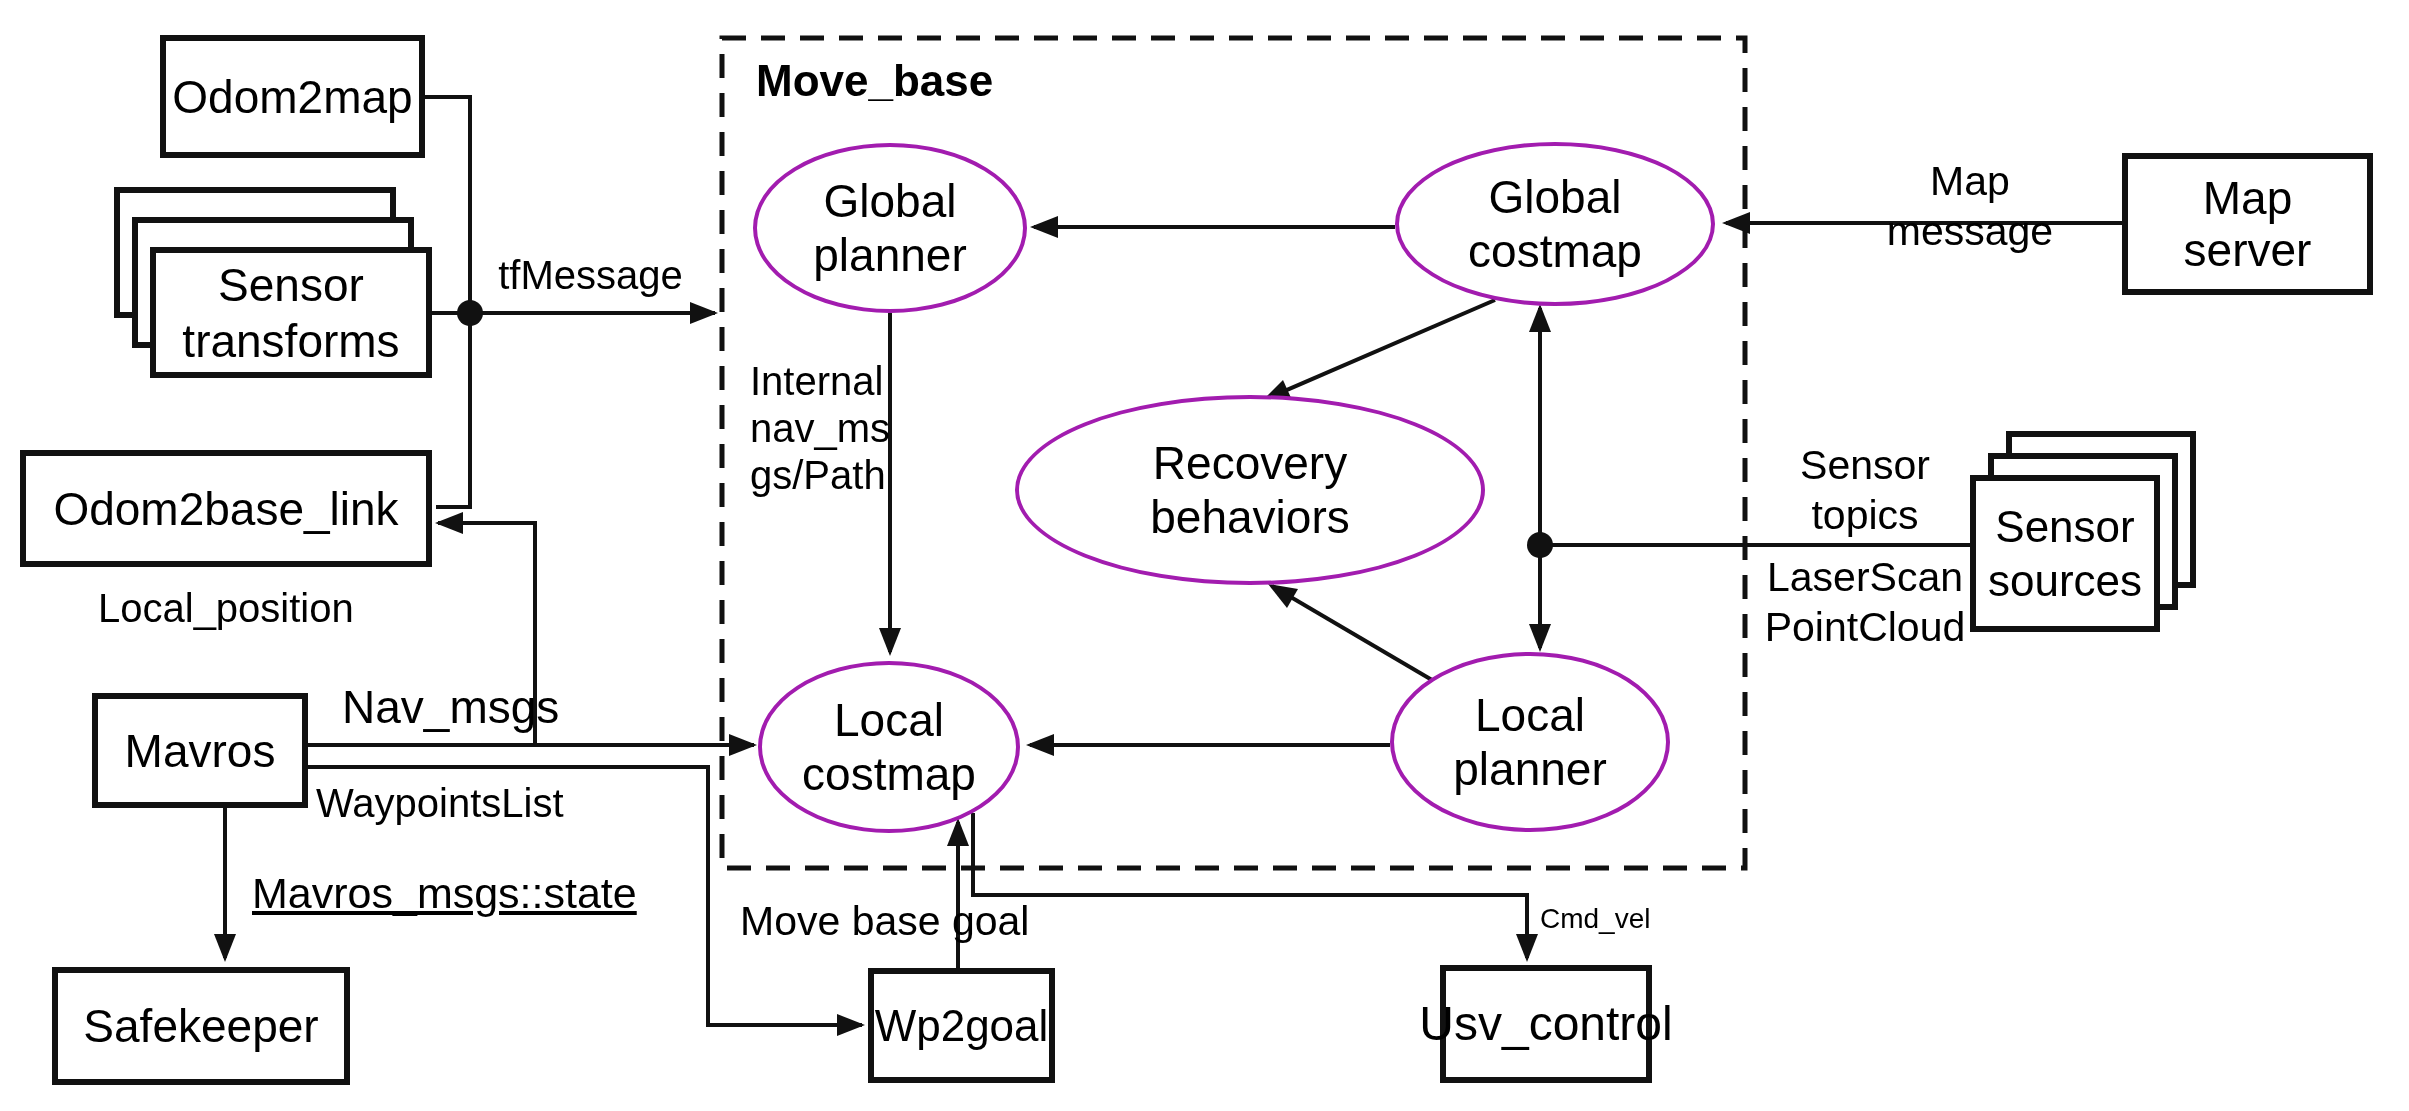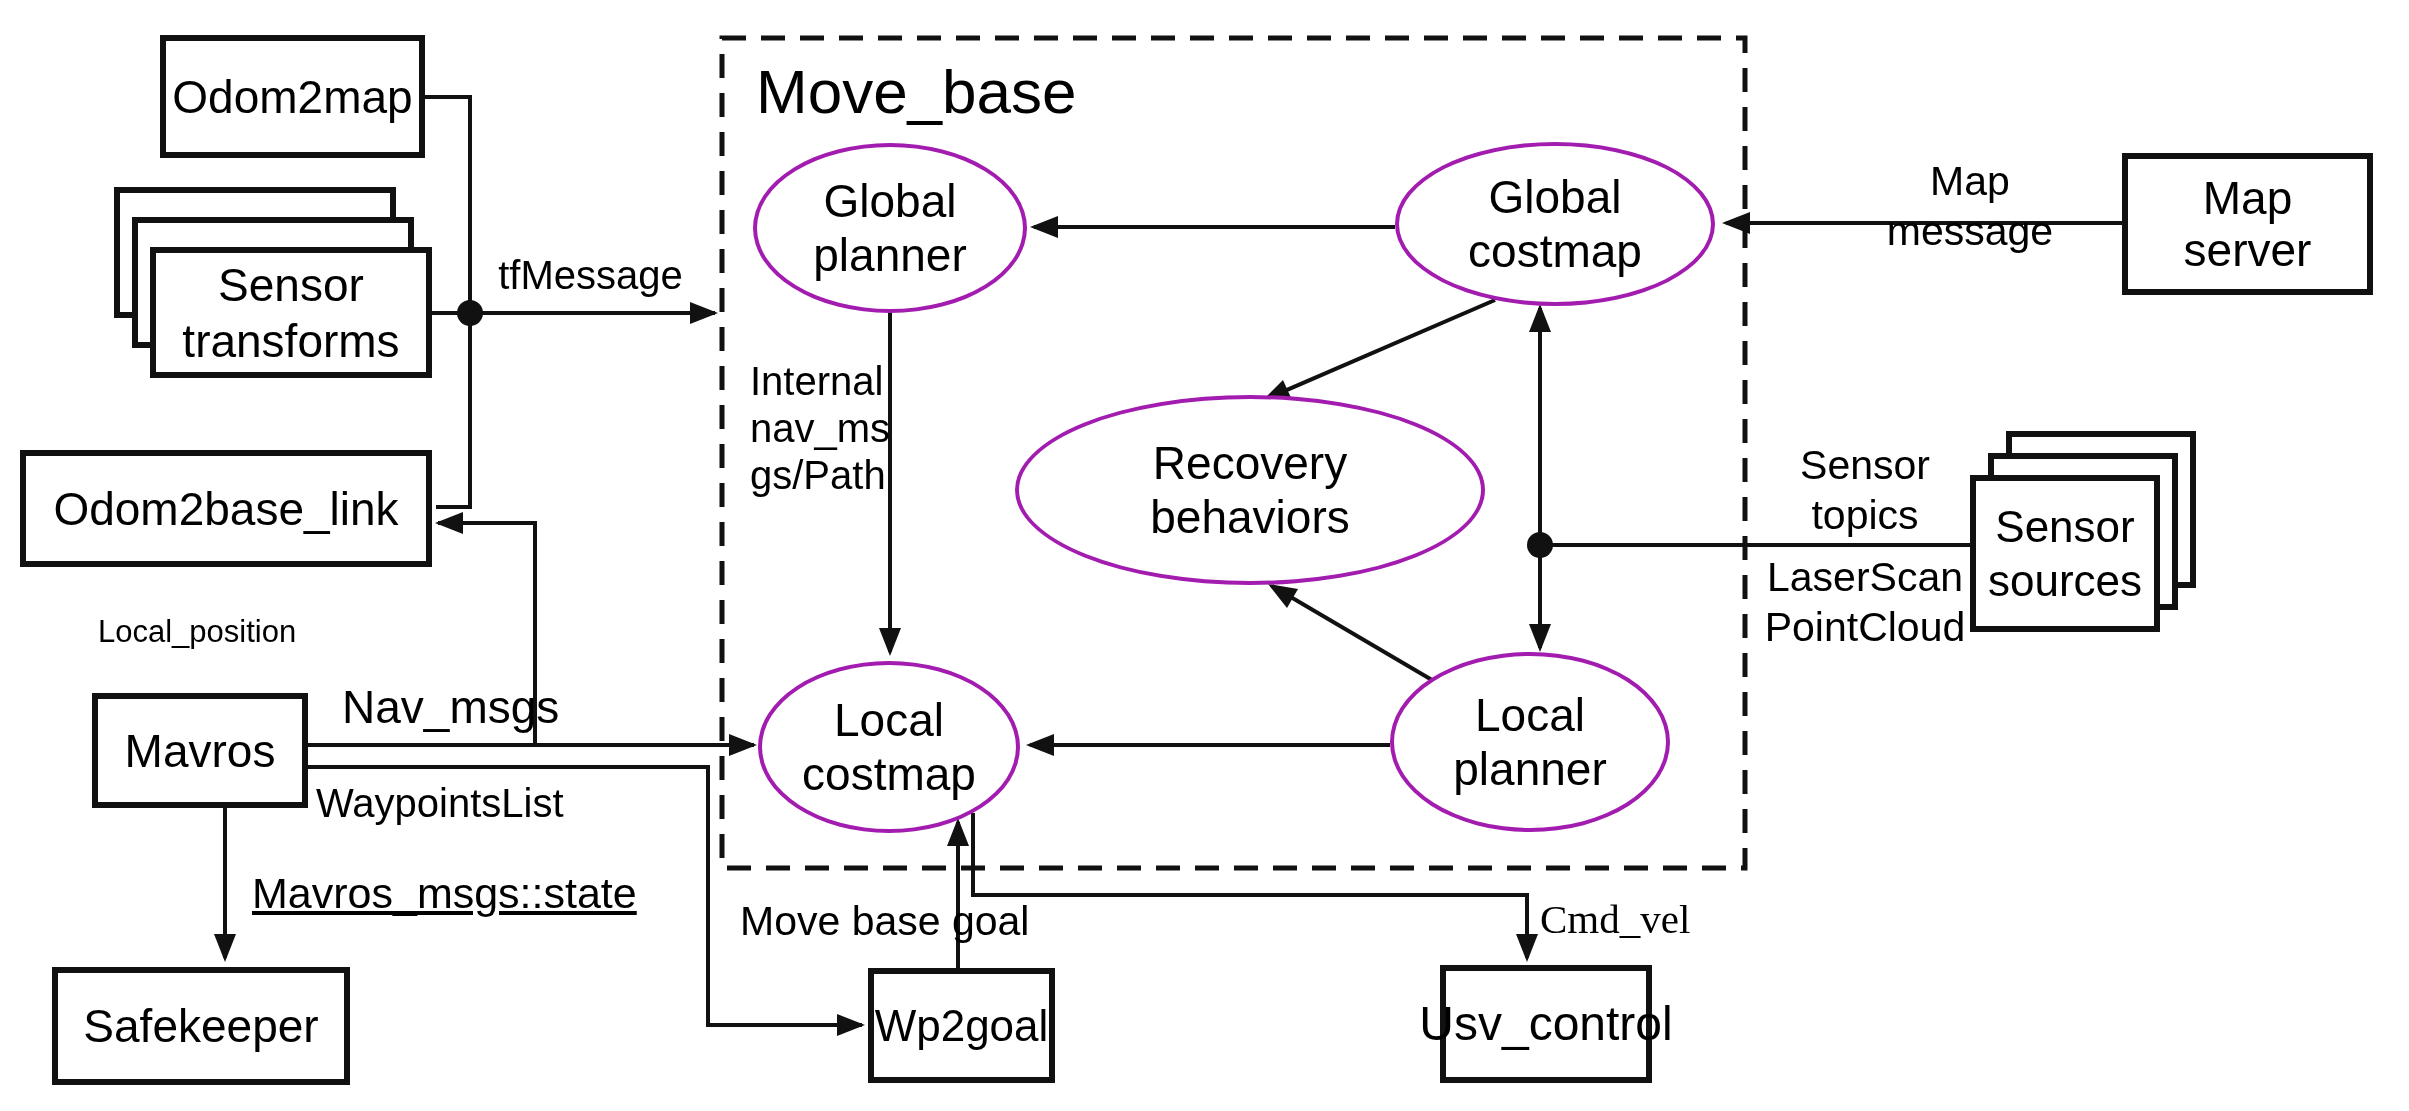--- a/index.html
+++ b/index.html
@@ -13,21 +13,21 @@
     display:flex;align-items:center;justify-content:center;text-align:center;
     font-size:46px;line-height:52px;white-space:pre-line;
   }
   .stack-layer{position:absolute;box-sizing:border-box;border:6px solid #111;background:#fff;}
   .ellipse{
     position:absolute;box-sizing:border-box;border:4px solid #a21caf;background:#fff;border-radius:50%;
     display:flex;align-items:center;justify-content:center;text-align:center;
     font-size:46px;line-height:54px;white-space:pre-line;
   }
   .lbl{position:absolute;font-size:41px;line-height:50px;white-space:pre-line;}
-  .title{position:absolute;font-size:62px;font-weight:400;}
+  .title{position:absolute;font-size:44px;font-weight:700;}
   .center{text-align:center;}
 </style>
 </head>
 <body>
 
 <div id="stage">
 
   <svg id="wires" viewBox="0 0 2409 1111">
     <g stroke="#111" stroke-width="4" fill="none">
 
@@ -140,25 +140,25 @@
 
   <div class="lbl center" style="left:1830px;top:156px;width:280px;line-height:50px;">Map
 message</div>
 
   <div class="lbl center" style="left:1790px;top:440px;width:150px;">Sensor
 topics</div>
 
   <div class="lbl center" style="left:1750px;top:552px;width:230px;">LaserScan
 PointCloud</div>
 
-  <div class="lbl" style="left:98px;top:607px;font-size:31px;">Local_position</div>
+  <div class="lbl" style="left:98px;top:583px;font-size:40px;">Local_position</div>
 
   <div class="lbl" style="left:342px;top:682px;font-size:46px;">Nav_msgs</div>
 
   <div class="lbl" style="left:316px;top:778px;font-size:40px;">WaypointsList</div>
 
   <div class="lbl" style="left:252px;top:868px;font-size:43px;text-decoration:underline;">Mavros_msgs::state</div>
 
   <div class="lbl" style="left:740px;top:896px;font-size:41px;">Move base goal</div>
 
-  <div class="lbl" style="left:1540px;top:894px;font-size:41px;font-family:Liberation Serif, serif;">Cmd_vel</div>
+  <div class="lbl" style="left:1540px;top:894px;font-size:28px;">Cmd_vel</div>
 
 </div>
 
 </body></html>

